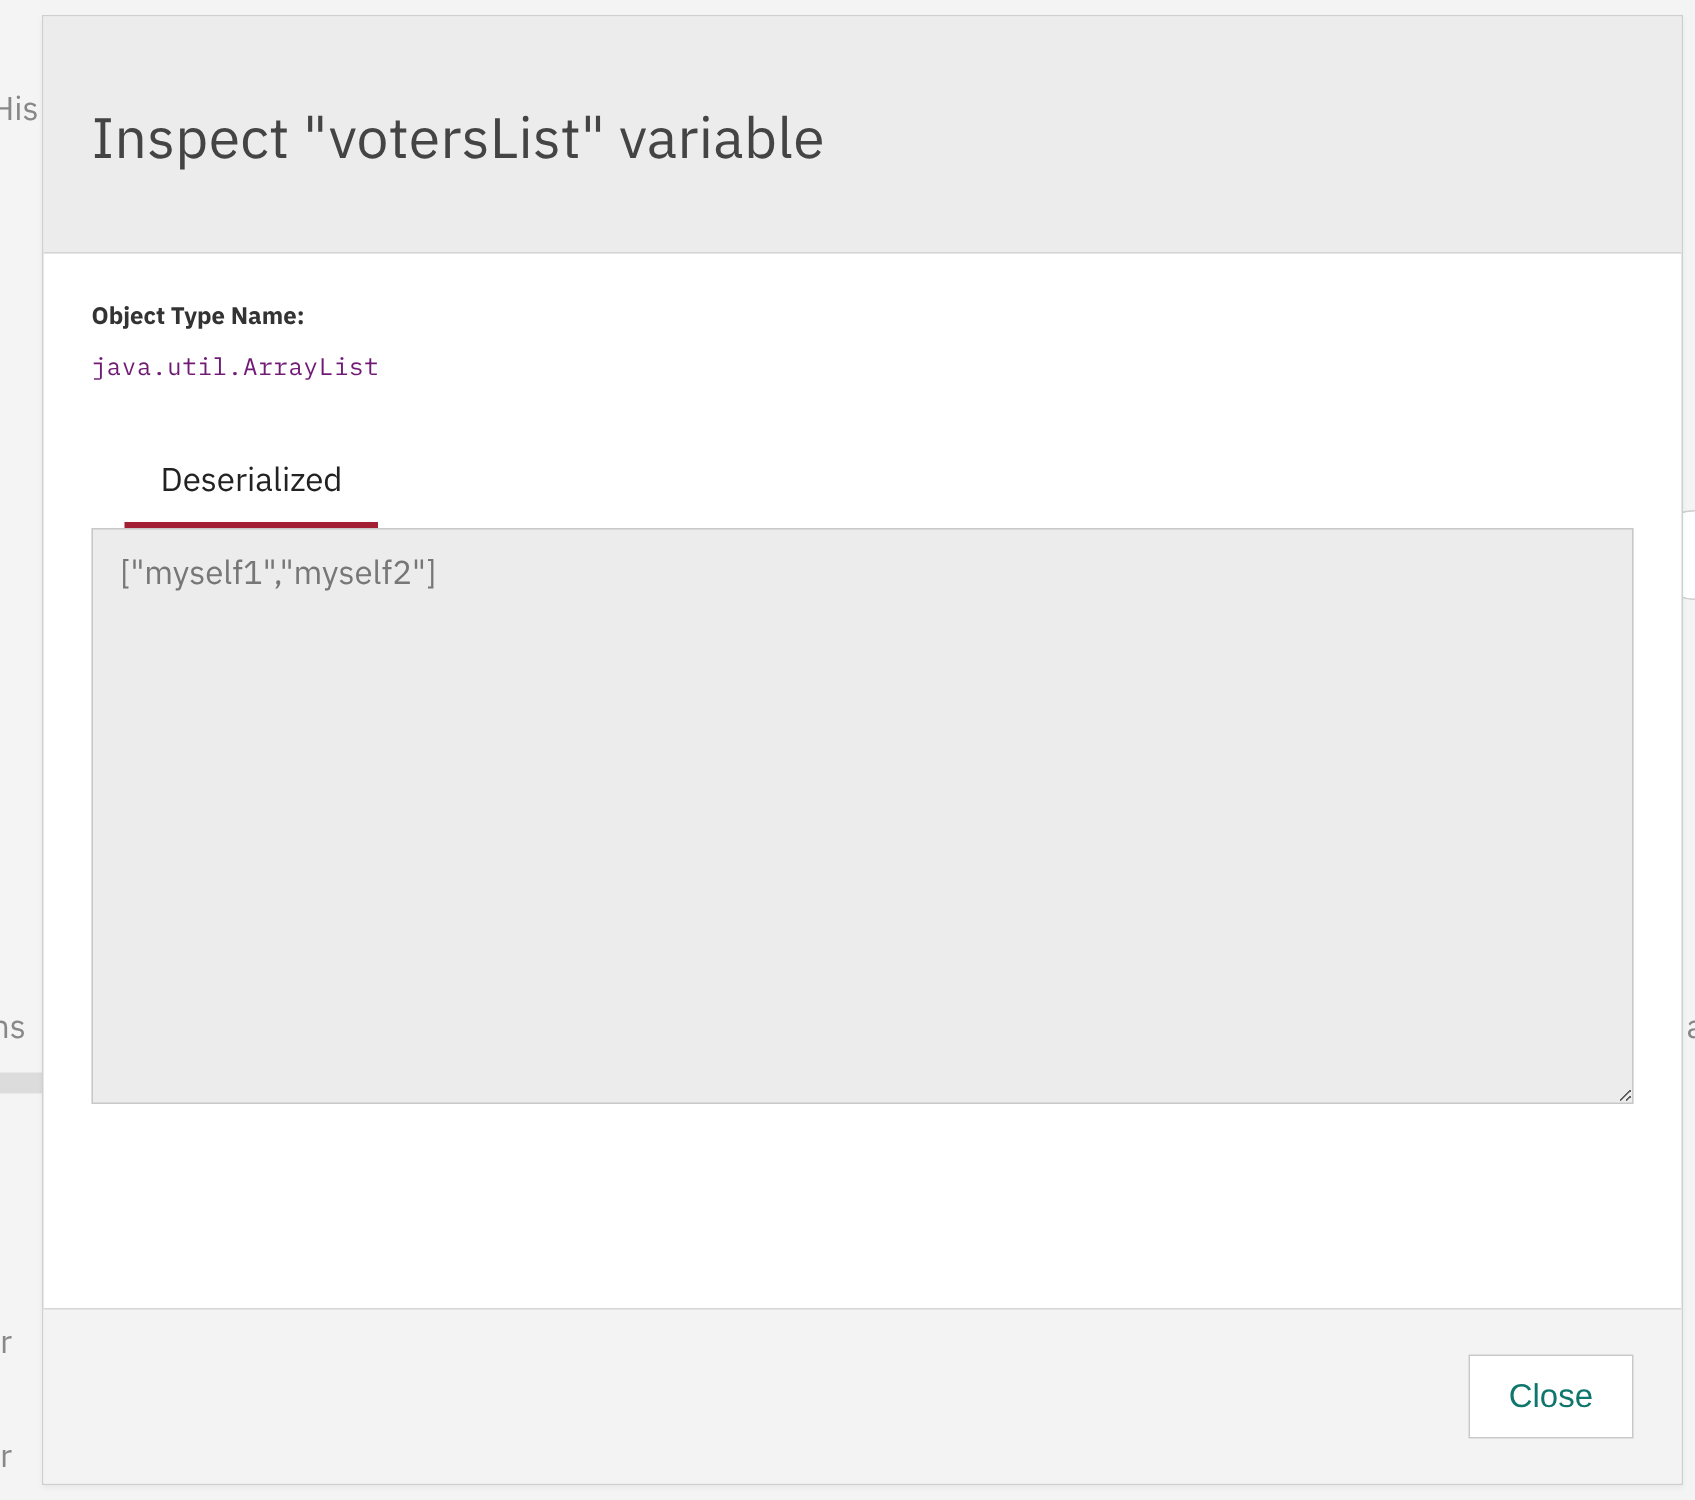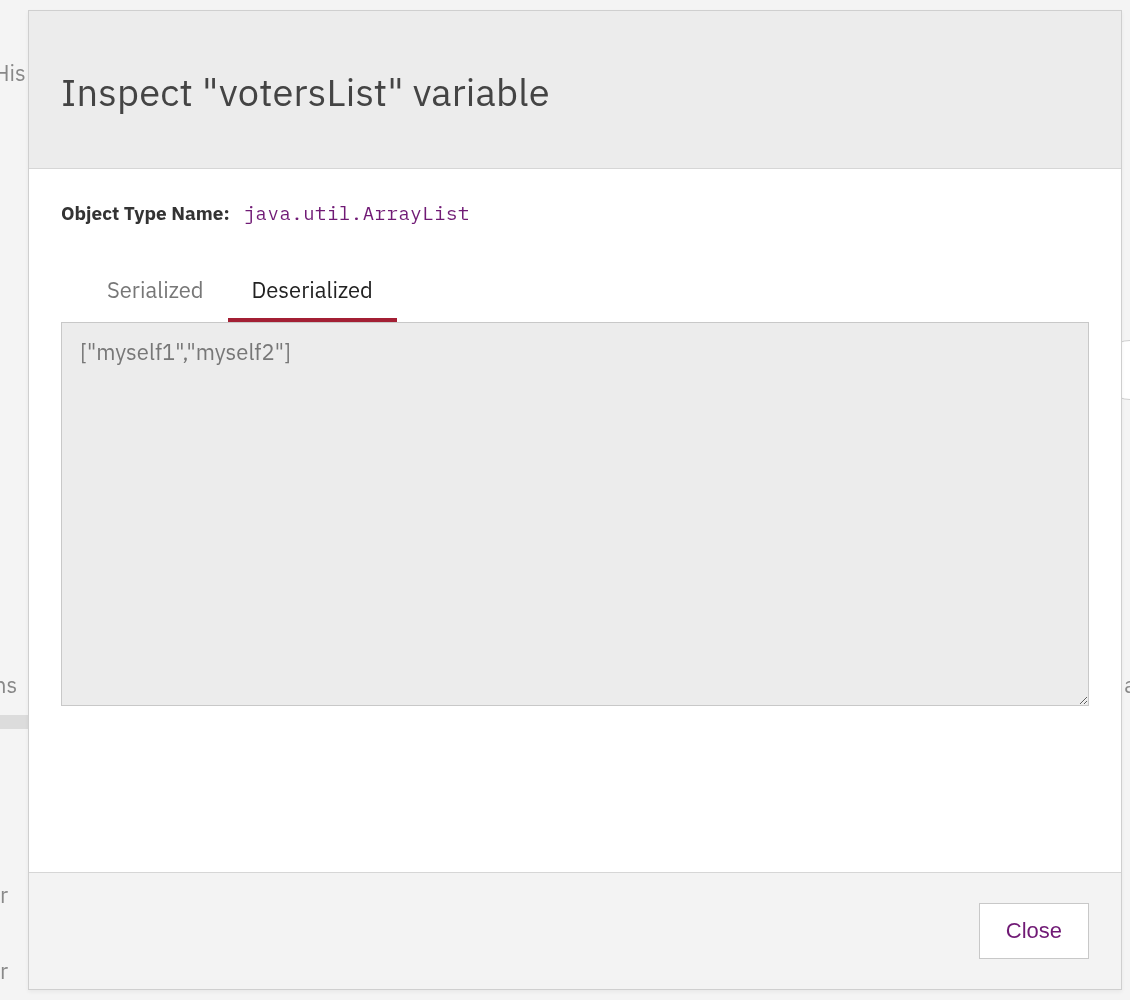--- a/index.html
+++ b/index.html
@@ -55,22 +55,23 @@
   }
 
   .modal-body {
     padding: 32px 32px 20px 32px;
   }
 
   .kv-row {
     display: flex;
     align-items: flex-start;
     gap: 14px;
-    font-size: 19px;
+    font-size: 16px;
     margin-bottom: 28px;
+    flex-direction: column;
   }
   .kv-label {
     font-weight: 700;
     color: #333;
   }
   .kv-value {
     font-family: "IBM Plex Mono", "Menlo", "Consolas", monospace;
     font-weight: 400;
     color: #701a75;
     letter-spacing: 0.5px;
@@ -116,21 +117,21 @@
     border-top: 1px solid #d6d6d6;
     background: #f3f3f3;
     padding: 30px 32px;
     display: flex;
     justify-content: flex-end;
   }
   .btn-close {
     background: #fff;
     border: 1px solid #c8c8c8;
     font-size: 22px;
-    color: #701a75;
+    color: #0f766e;
     padding: 14px 26px;
     cursor: pointer;
   }
 
   .edge-arc {
     position: absolute;
     right: -30px;
     top: 340px;
     width: 60px; height: 60px;
     border: 1px solid #cfcfcf;
@@ -157,21 +158,20 @@
 
   <div class="modal-body">
 
     <div class="kv-row">
       <span class="kv-label">Object Type Name:</span>
       <span class="kv-value">java.util.ArrayList</span>
     </div>
 
 
     <div class="tabs">
-      <div class="tab">Serialized</div>
       <div class="tab active">Deserialized</div>
     </div>
 
     <div class="textarea-wrap">
       <textarea class="value-area" readonly="" style="">["myself1","myself2"]</textarea>
     </div>
 
   </div>
 
   <div class="modal-footer">

